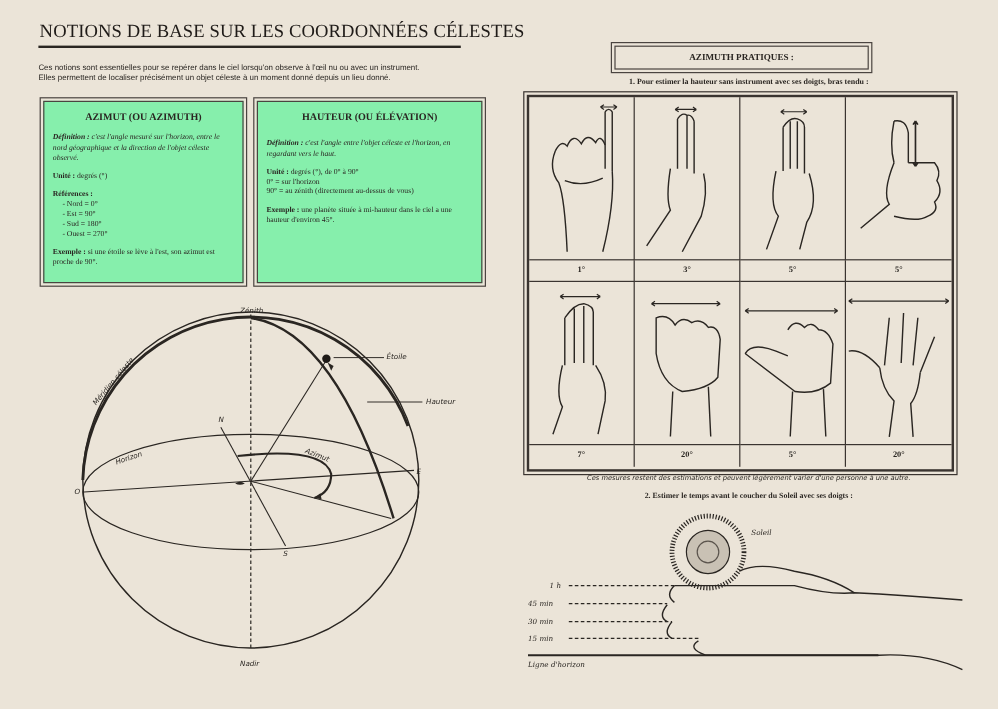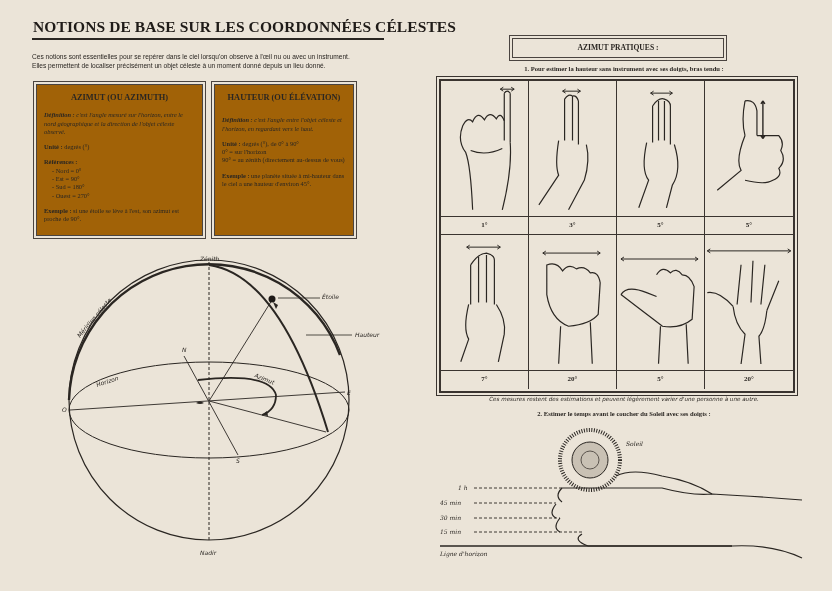--- a/index.html
+++ b/index.html
@@ -1,23 +1,23 @@
 <!DOCTYPE html>
 <html><head>
 <meta charset="utf-8">
 <style>
   html,body{margin:0;padding:0;}
   body{width:832px;height:591px;background:#ebe4d8;font-family:"DejaVu Serif",serif;color:#2a2622;position:relative;overflow:hidden;}
   .page{position:absolute;top:0;height:591px;}
   .left{left:0;width:416px;}
   .right{left:416px;width:416px;}
-  .title{position:absolute;left:33px;top:18px;font-family:"Liberation Serif",serif;font-size:15.5px;font-weight:bold;letter-spacing:0.1px;color:#1f1b18;white-space:nowrap;}
+  .title{position:absolute;left:33px;top:18px;font-family:"Liberation Serif",serif;font-size:15.5px;font-weight:normal;letter-spacing:0.1px;color:#1f1b18;white-space:nowrap;}
   .title-rule{position:absolute;left:32px;top:38px;width:352px;height:2px;background:#2a2622;}
   .intro{position:absolute;left:32px;top:52px;width:370px;font-family:"Liberation Sans",sans-serif;font-size:6.6px;line-height:9px;color:#2a2622;}
-  .box{position:absolute;border:1px solid #4a4440;outline:1px solid #4a4440;outline-offset:2px;background:#a16207;padding:6px 7px;box-sizing:border-box;font-family:"Liberation Serif",serif;font-size:6.4px;line-height:8.3px;}
+  .box{position:absolute;border:1px solid #4a4440;outline:1px solid #4a4440;outline-offset:2px;background:#86efac;padding:6px 7px;box-sizing:border-box;font-family:"Liberation Serif",serif;font-size:6.4px;line-height:8.3px;}
   .box h3{margin:3px 0 9px 0;text-align:center;font-size:8.4px;font-weight:bold;}
   .box p{margin:0 0 7px 0;}
   .box .it{font-style:italic;}
   .box b{font-weight:bold;}
   .box .refs{margin:0 0 7px 0;padding-left:8px;}
   .diagram{position:absolute;left:0;top:248px;width:416px;height:330px;}
   .lbl{font-family:"DejaVu Sans",sans-serif;font-style:italic;font-size:6px;fill:#2a2622;}
   .astuces{position:absolute;left:96px;top:38px;width:210px;height:18px;border:1px solid #4a4440;outline:1px solid #4a4440;outline-offset:2px;text-align:center;font-family:"Liberation Serif",serif;font-weight:bold;font-size:7.6px;line-height:18px;}
   .sub{position:absolute;left:0;width:416px;text-align:center;font-family:"Liberation Serif",serif;font-weight:bold;font-size:6.6px;}
   .grid{position:absolute;left:23px;top:79px;width:356px;height:314px;border:2px solid #3a3430;outline:1px solid #3a3430;outline-offset:2px;box-sizing:border-box;display:grid;grid-template-columns:repeat(4,1fr);grid-template-rows:136px 18px 136px 18px;}
@@ -47,21 +47,21 @@
     <p style="margin-bottom:0"><b>Références :</b></p>
     <div class="refs">
       <div>- Nord = 0°</div>
       <div>- Est = 90°</div>
       <div>- Sud = 180°</div>
       <div>- Ouest = 270°</div>
     </div>
     <p><b>Exemple :</b><span> si une étoile se lève à l'est, son azimut est proche de 90°.</span></p>
   </div>
 
-  <div class="box" style="left:214px;top:84px;width:140px;height:152px;">
+  <div class="box" style="left:214px;top:84px;width:188px;height:152px;">
     <h3>HAUTEUR (OU ÉLÉVATION)</h3>
     <p class="it" style="margin-top:14px"><b>Définition :</b><span> c'est l'angle entre l'objet céleste et l'horizon, en regardant vers le haut.</span></p>
     <p><b>Unité :</b><span> degrés (°), de 0° à 90°</span><br><span>0° = sur l'horizon</span><br><span>90° = au zénith (directement au-dessus de vous)</span></p>
     <p><b>Exemple :</b><span> une planète située à mi-hauteur dans le ciel a une hauteur d'environ 45°.</span></p>
   </div>
 
   <svg class="diagram" viewBox="0 248 416 330">
     <g fill="none" stroke="#2a2622">
       <circle cx="209" cy="400" r="140" stroke-width="1.2"></circle>
       <path d="M69,400 A140,140 0 0 1 340,355" stroke-width="2.4"></path>
@@ -88,21 +88,21 @@
     <text class="lbl" x="254" y="377" transform="rotate(22 254 377)">Azimut</text>
     <text class="lbl" x="182" y="352">N</text>
     <text class="lbl" x="236" y="463">S</text>
     <text class="lbl" x="347" y="395">E</text>
     <text class="lbl" x="62" y="412">O</text>
     <path d="M196,403 q4,-3 8,0 q-4,2 -8,0 z" fill="#2a2622"></path>
   </svg>
 </div>
 
 <div class="page right">
-  <div class="astuces">AZIMUT PRATIQUES :</div>
+  <div class="astuces">AZIMUTH PRATIQUES :</div>
   <div class="sub" style="top:65px">1. Pour estimer la hauteur sans instrument avec ses doigts, bras tendu :</div>
 
   <div class="grid">
 
     <div class="cell">
       <svg viewBox="0 0 88 136">
           <g fill="none" stroke="#2a2622" stroke-width="1.2">
             <path d="M64,12 L64,60 M70,12 L70,62 M64,12 Q67,8 70,12"></path>
             <path d="M22,45 Q16,60 25,72 Q30,85 32,130 M70,62 Q72,90 62,130 M22,45 q5,-10 10,-4 q5,-12 12,-2 q5,-10 12,-1 q4,-8 8,2"></path>
             <path d="M30,70 q15,6 32,-2"></path>

